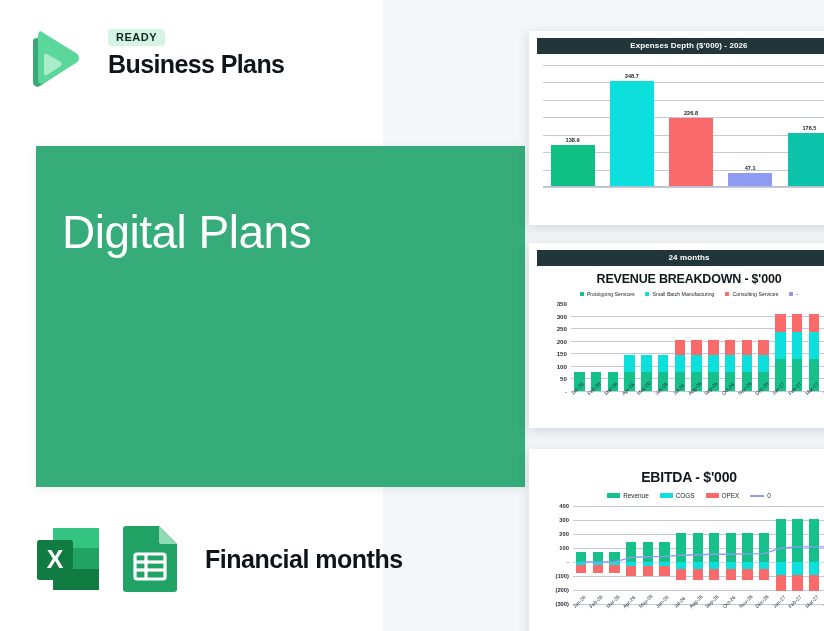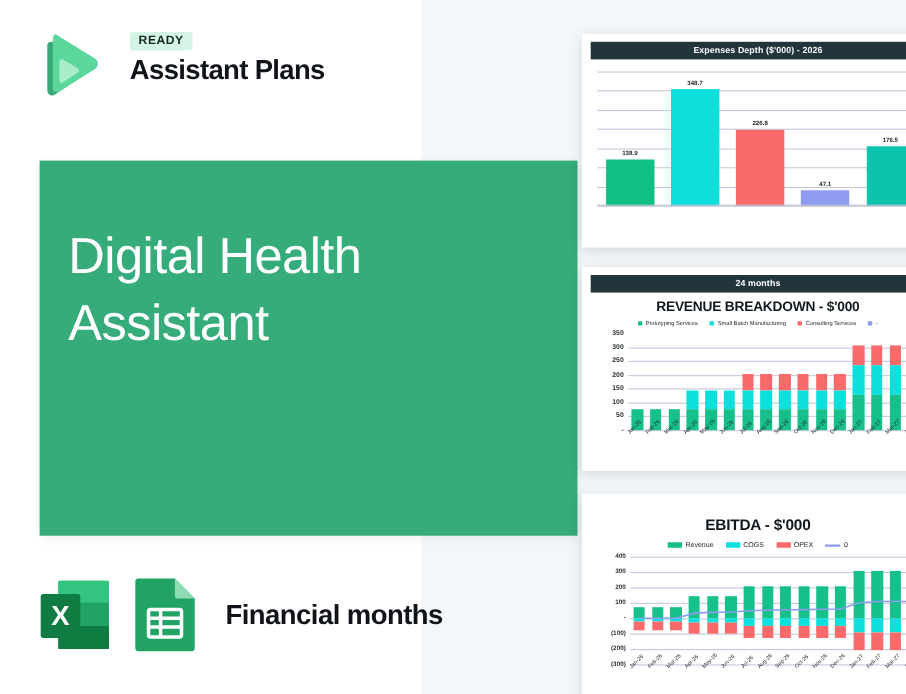--- a/index.html
+++ b/index.html
@@ -11,21 +11,21 @@
   }
   .stage{position:absolute;inset:0;width:824px;height:631px;overflow:hidden;background:#ffffff;}
 
   
   .pale-panel{
     position:absolute;left:383px;top:0;width:441px;height:631px;
     background:#f4f7fa;
   }
 
   
-  .logo-block{position:absolute;left:30px;top:25px;width:300px;height:70px;}
+  .logo-block{position:absolute;left:20px;top:25px;width:300px;height:70px;}
   .logo-mark{position:absolute;left:0px;top:3px;width:66px;height:66px;}
   .logo-text{position:absolute;left:88px;top:2px;}
   .ready-badge{
     display:inline-block;background:#d5f5e4;color:#14261d;
     font-size:11px;font-weight:700;letter-spacing:.5px;
     padding:2px 8px 3px 8px;border-radius:3px;line-height:1.1;
   }
   .brand-name{
     margin-top:5px;font-size:25px;font-weight:700;color:#101418;
     letter-spacing:-0.6px;line-height:1.05;white-space:nowrap;
@@ -128,28 +128,27 @@
   <div class="logo-block">
     <div class="logo-mark">
       <svg viewBox="0 0 66 66" width="66" height="66" aria-hidden="true">
         <path d="M13 13 L13 54 C13 58 17 60 20 58 L50 38 C53 36 53 33 50 31 L20 11 C17 9 13 10 13 13 Z" fill="#3aa877"></path>
         <path d="M22 4 L56 25 C60 27 60 33 56 35 L24 55 C21 57 18 55 18 52 L18 8 C18 4 20 2 22 4 Z" fill="#5bd79c"></path>
         <path d="M24 28 L24 45 C24 47 26 48 27 47 L41 38 C42 37 42 35 41 34 L27 26 C26 25 24 26 24 28 Z" fill="#a8ecc9"></path>
       </svg>
     </div>
     <div class="logo-text">
       <span class="ready-badge">READY</span>
-      <div class="brand-name">Assistant Plans</div>
+      <div class="brand-name">Business Plans</div>
     </div>
   </div>
 
   <div class="hero-panel">
     <div class="hero-title">
-      <div>Digital Health</div>
-      <div>Assistant</div>
+      <div>Digital Plans</div>
     </div>
   </div>
 
   <div class="footer-row">
     <div class="xls-icon">
       <svg viewBox="0 0 70 70" width="70" height="70" aria-hidden="true">
         <rect x="20" y="4" width="46" height="62" rx="2" fill="#21a366"></rect>
         <rect x="20" y="4" width="46" height="20" fill="#33c481"></rect>
         <rect x="20" y="45" width="46" height="21" fill="#107c41"></rect>
         <rect x="20" y="24" width="46" height="21" fill="#21a366"></rect>

